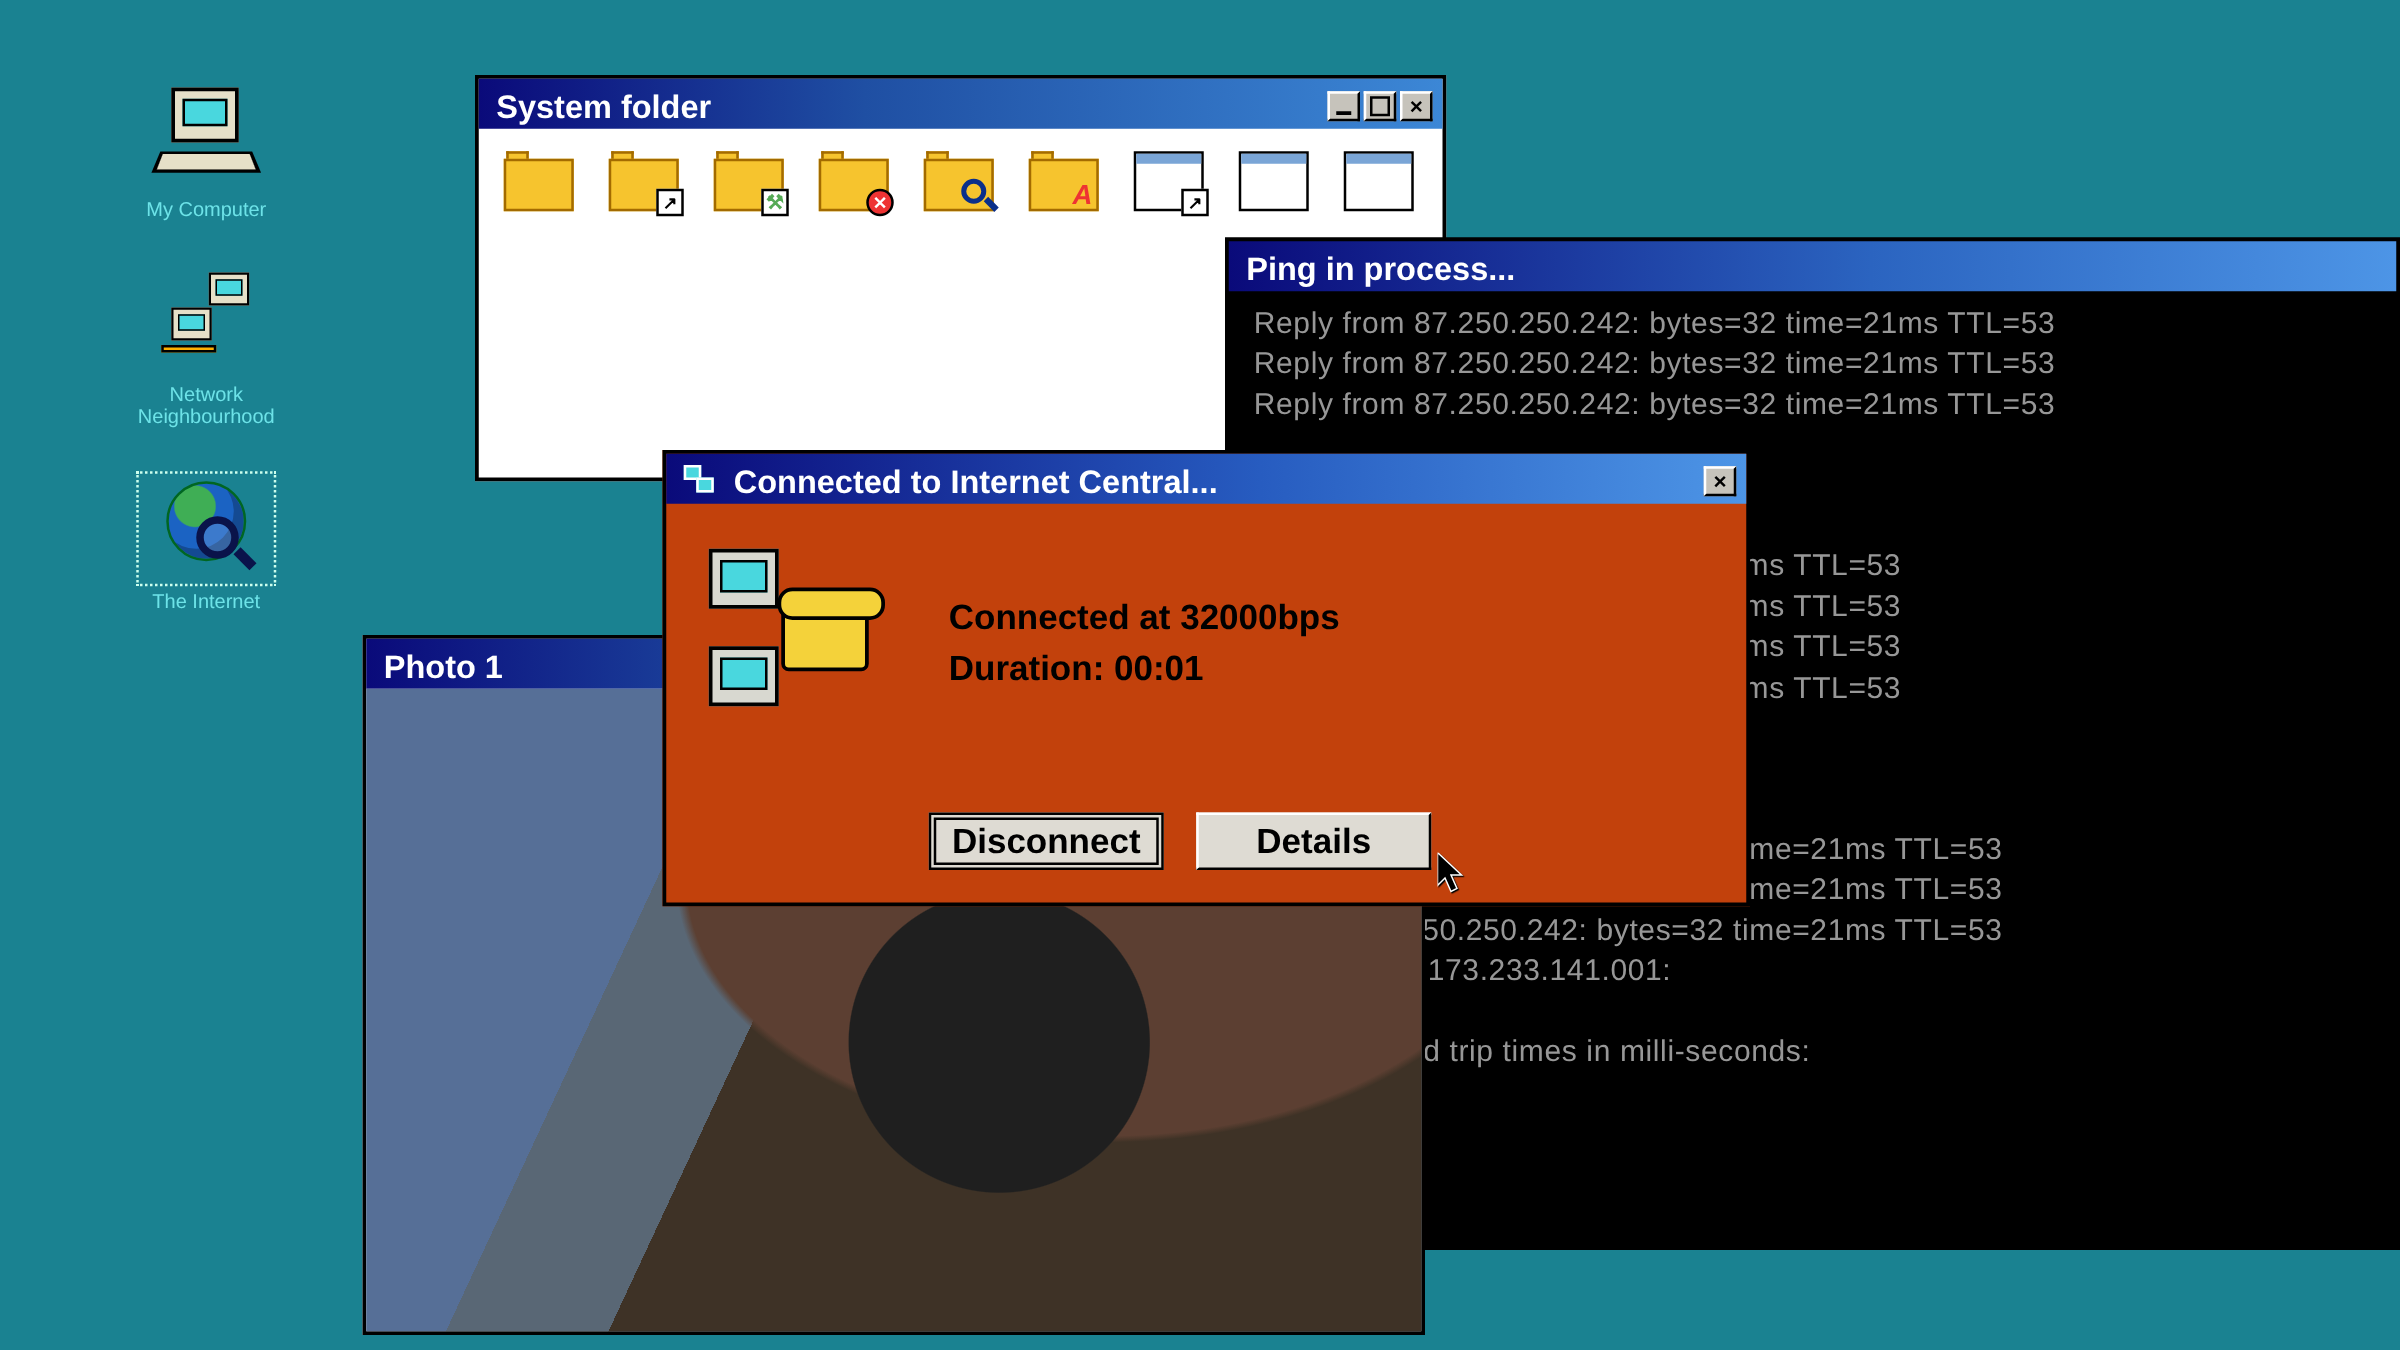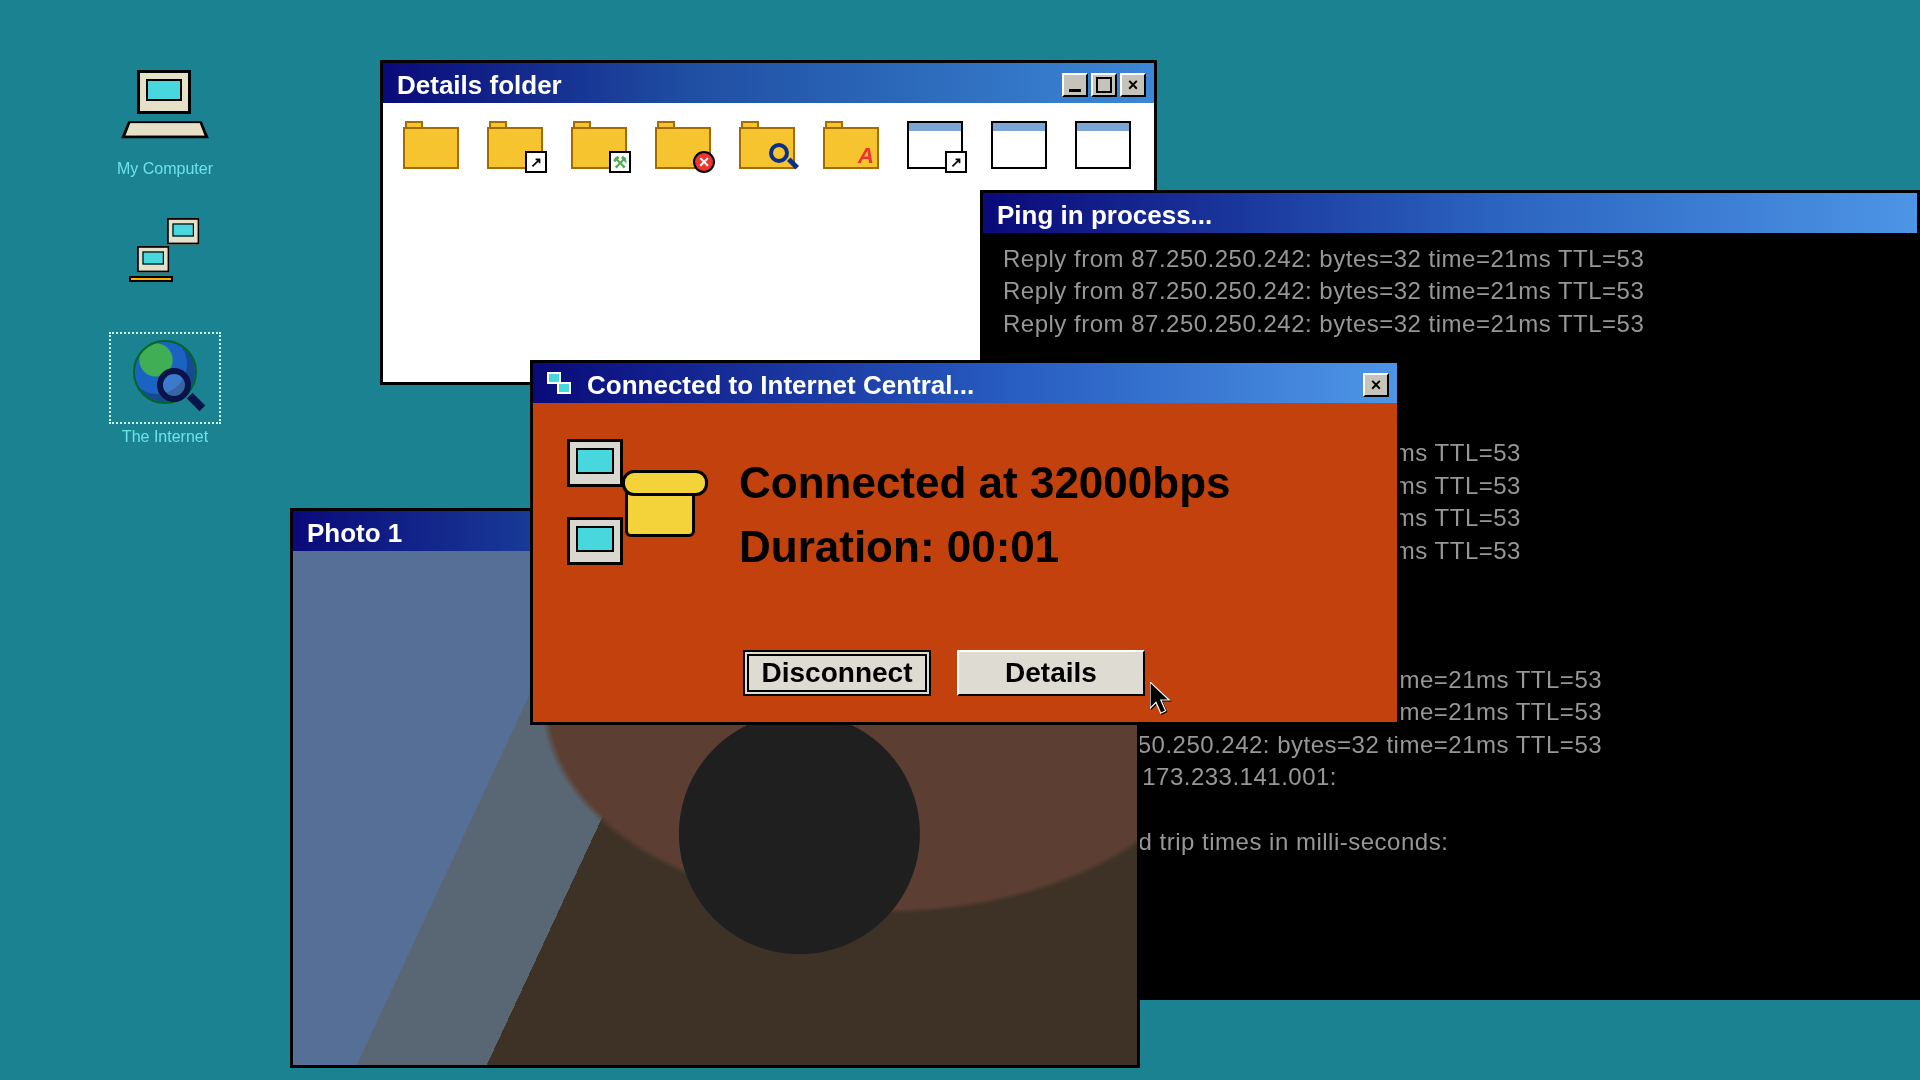--- a/index.html
+++ b/index.html
@@ -91,21 +91,21 @@
         linear-gradient(115deg,#4f6fa0 0 28%, #567 28% 40%, #3d2e1f 40% 100%);
       filter: contrast(.95) saturate(.85);
   }
 
   
   #conn { left:530px; top:360px; width:870px; height:365px; background:#c2410c;}
   #conn .titlebar{ background: linear-gradient(90deg,#0a0a7a 0%, #275cc0 55%, #4d95e6 100%);}
   #conn .t-icon{ width:30px;height:26px;margin-right:10px;position:relative;}
   #conn .t-icon .m{position:absolute;width:14px;height:12px;background:#49d7de;border:2px solid #fff;}
   #conn .t-icon .m1{left:0;top:0;} #conn .t-icon .m2{left:10px;top:10px;}
-  #conn .body{ padding:36px 28px 24px 34px; font-weight:bold; font-size:44px; color:#000; display:flex; gap:32px;}
+  #conn .body{ padding:36px 28px 24px 34px; font-weight:bold; font-size:28px; color:#000; display:flex; gap:52px;align-items:center;}
   #conn .icon-col{ width:140px; height:140px; position:relative; flex:none;}
   #conn .icon-col .mon{width:56px;height:48px;background:#d8d8d0;border:3px solid #000;position:absolute;}
   #conn .icon-col .mon::after{content:"";position:absolute;left:6px;top:6px;right:6px;bottom:10px;background:#49d7de;border:2px solid #000;}
   #conn .icon-col .m1{left:0;top:0;} #conn .icon-col .m2{left:0;top:78px;}
   #conn .icon-col .phone{position:absolute;left:58px;top:42px;width:70px;height:56px;background:#f4d23a;border:3px solid #000;border-radius:6px;}
   #conn .icon-col .phone::before{content:"";position:absolute;left:-6px;top:-14px;width:80px;height:20px;background:#f4d23a;border:3px solid #000;border-radius:12px;}
   #conn .text-col{ padding-top:12px; line-height:1.45;}
   #conn .btnrow{ position:absolute; left:210px; bottom:26px; display:flex; gap:26px;}
   .dbtn{ width:188px; height:46px; background:#dedbd3; border:2px solid #000;
          border-top-color:#fff; border-left-color:#fff; font-size:28px; font-weight:bold;
@@ -130,33 +130,35 @@
   <div class="d-icon">
     <div class="glyph">
       <div class="nn1">
           <div class="pc-mon pc-small"></div>
         </div>
       <div class="nn2">
           <div class="pc-mon pc-small"></div>
         </div>
       <div class="nn-link"></div>
     </div>
+    <div style="white-space:pre-line">Network
+Neighbourhood</div>
   </div>
   <div class="d-icon selected">
     <div class="glyph">
       <div class="globe"></div>
         <div class="mag"></div>
     </div>
     <div>The Internet</div>
   </div>
 </div>
 
 <div id="sysfolder" class="win">
   <div class="titlebar">
-    <span class="t-title">Details folder</span>
+    <span class="t-title">System folder</span>
     <span class="tbtn min"></span>
     <span class="tbtn max"></span>
     <span class="tbtn close">×</span>
   </div>
   <div class="body" id="sf-body">
       <div class="ficon">
         <div class="folder">
           <div class="tab"></div>
           <div class="bod"></div>
         </div>

